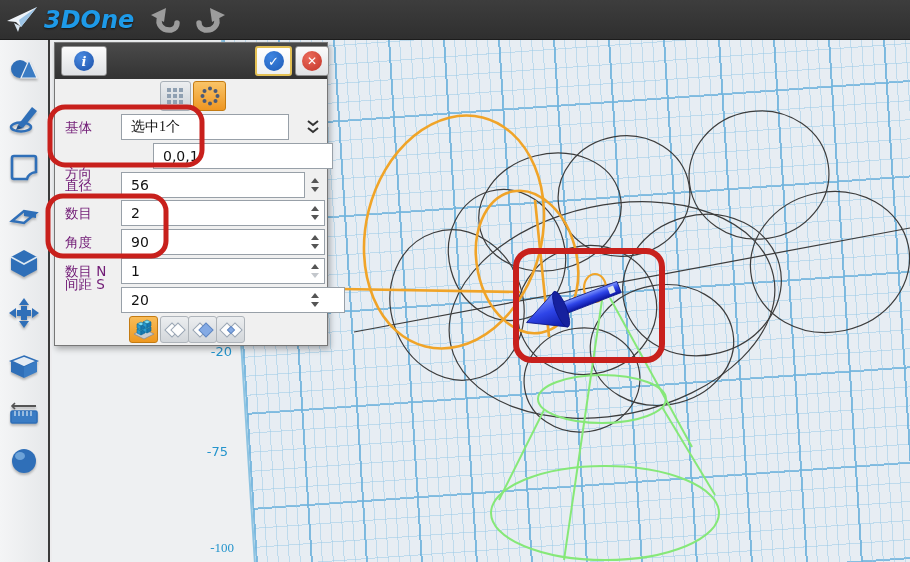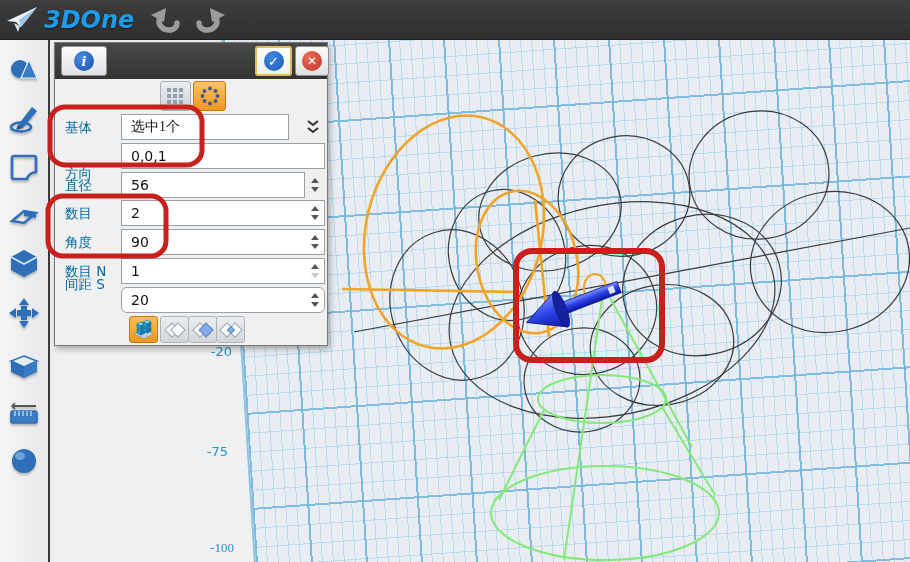--- a/index.html
+++ b/index.html
@@ -48,21 +48,21 @@
     color:#fff; font-size:13px; font-weight:bold; }
   .ic-info { background:radial-gradient(circle at 35% 30%,#4a8ae0,#1a4fa8); font-style:italic; font-family:"DejaVu Serif",serif; }
   .ic-ok { background:radial-gradient(circle at 35% 30%,#3f85e0,#1d5cb8); }
   .ic-close { background:radial-gradient(circle at 35% 30%,#ea6a5a,#c43428); font-size:12px; }
 
   .tab-btn { position:absolute; top:38px; width:31px; height:30px; border-radius:3px;
     display:flex; align-items:center; justify-content:center; cursor:pointer; }
   .tab-grid { left:105px; background:linear-gradient(#eceef0,#ccd2d8); border:1px solid #a8b0b8; }
   .tab-circ { left:138px; width:33px; background:linear-gradient(#f9c468,#ee9622); border:1px solid #c47b12; }
 
-  .fld-label { position:absolute; left:10px; height:26px; line-height:26px; font-size:13.5px; color:#0369a1; }
+  .fld-label { position:absolute; left:10px; height:26px; line-height:26px; font-size:13.5px; color:#701a75; }
   .fld-input { position:absolute; left:66px; height:26px; background:#fff; border:1px solid #98a0a8;
     font-size:14px; color:#111; padding:0 16px 0 9px; font-family:"DejaVu Sans","Liberation Sans",sans-serif; }
   .spin { position:absolute; width:12px; height:26px; display:flex; flex-direction:column;
     align-items:center; justify-content:center; gap:4px; cursor:pointer; }
   .sp-up { width:0; height:0; border-left:4px solid transparent; border-right:4px solid transparent; border-bottom:5px solid #555; }
   .sp-dn { width:0; height:0; border-left:4px solid transparent; border-right:4px solid transparent; border-top:5px solid #555; }
   .sp-dn.dis { border-top-color:#c3c7cc; }
   .expander { position:absolute; left:246px; width:24px; height:26px; display:flex; flex-direction:column;
     align-items:center; justify-content:center; cursor:pointer; }
 
@@ -251,21 +251,21 @@
       <div class="fld-label" style="top:71px">基体</div>
       <input class="fld-input" style="top: 71px; width: 168px; font-family: Liberation Serif, serif;" readonly="" value="选中1个">
       <div class="expander" style="top:71px">
         <svg width="14" height="16" viewBox="0 0 14 16">
           <polyline points="2,2 7,6 12,2" fill="none" stroke="#333" stroke-width="2"></polyline>
           <polyline points="2,9 7,13 12,9" fill="none" stroke="#333" stroke-width="2"></polyline>
         </svg>
       </div>
 
       <div class="fld-label" style="top:117px">方向</div>
-      <input class="fld-input" style="top: 100px; width: 204px;" readonly="" value="0,0,1">
+      <input class="fld-input" style="top: 100px; width: 180px; margin-left: 32px;" readonly="" value="0,0,1">
 
       <div class="fld-label" style="top:129px">直径</div>
       <input class="fld-input" style="top: 129px; width: 184px;" readonly="" value="56">
       <div class="spin" style="left:254px; top:129px;">
           <div class="sp-up"></div>
           <div class="sp-dn"></div>
         </div>
 
       <div class="fld-label" style="top:157px">数目</div>
       <input class="fld-input" style="top: 157px; width: 204px;" readonly="" value="2">
@@ -282,21 +282,21 @@
         </div>
 
       <div class="fld-label" style="top:215px">数目 N</div>
       <input class="fld-input" style="top: 215px; width: 204px;" readonly="" value="1">
       <div class="spin" style="left:254px; top:215px;">
           <div class="sp-up"></div>
           <div class="sp-dn dis"></div>
         </div>
 
       <div class="fld-label" style="top:228px">间距 S</div>
-      <input class="fld-input" style="top: 244px; width: 204px; border-radius: 6px;" readonly="" value="20">
+      <input class="fld-input" style="top: 244px; width: 224px;" readonly="" value="20">
       <div class="spin" style="left:254px; top:244px;">
           <div class="sp-up"></div>
           <div class="sp-dn"></div>
         </div>
 
       <div class="mode-btn active" style="left:74px">
         <svg width="24" height="21" viewBox="0 0 24 21">
           <polygon points="2,15 12,10 22,15 12,20" fill="#c8ccd0" stroke="#8a8e92" stroke-width="0.8"></polygon>
           <g stroke="#0e6a96" stroke-width="0.6">
             <polygon points="5,10 9,8 13,10 9,12" fill="#7ddef2"></polygon>

